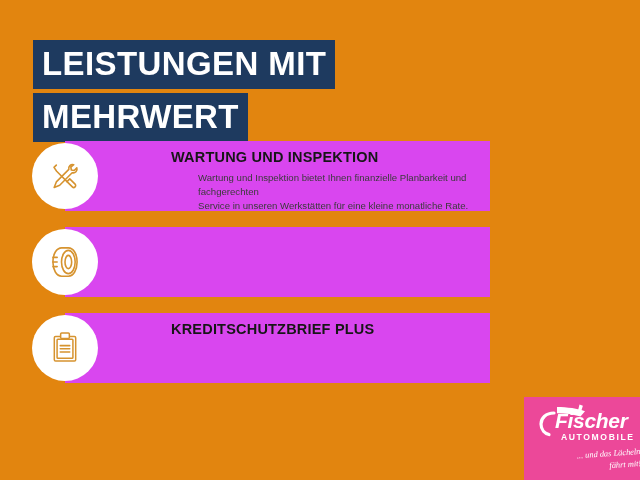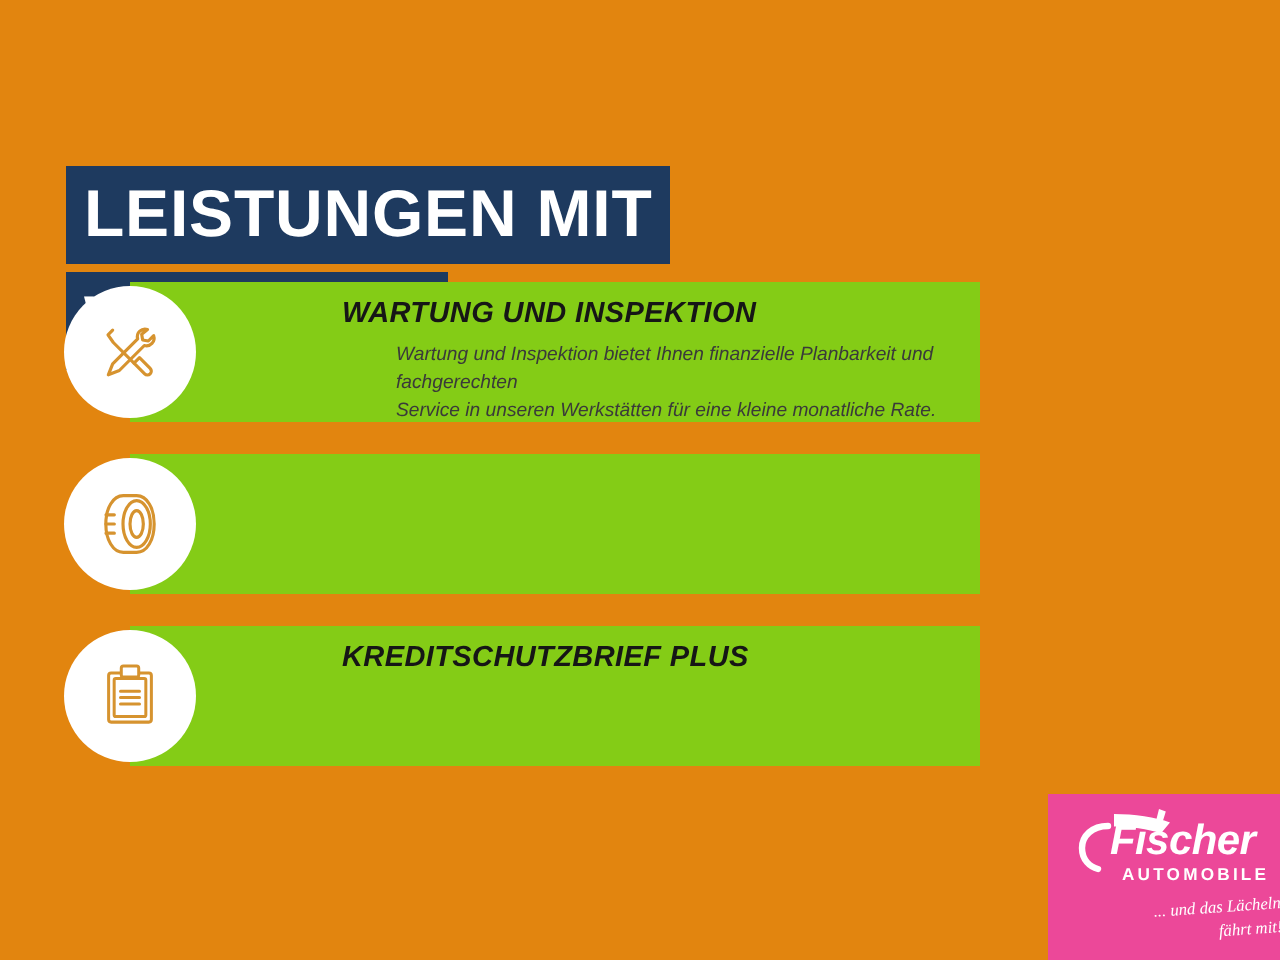--- a/index.html
+++ b/index.html
@@ -17,21 +17,20 @@
     background:#E2850F;
   }
 
   
   #title-block {
     position:absolute;
     left:33px; top:40px;
     display:flex; flex-direction:column;
     align-items:flex-start;
     gap:4px;
-    margin-top:43px;
   }
   .title-line {
     display:inline-block;
     background:#1E3A5F;
     color:#FFFFFF;
     font-size:33px;
     font-weight:bold;
     letter-spacing:0.4px;
     line-height:1;
     padding:7px 9px 9px 9px;
@@ -47,22 +46,21 @@
   }
   .card-row {
     position:relative;
     height:70px;
     margin-bottom:16px;
   }
   .card {
     position:absolute;
     left:65px; top:0;
     width:425px; height:70px;
-    background:#84cc16;
-    font-style:italic;
+    background:#d946ef;
   }
   .card-icon {
     position:absolute;
     left:32px; top:2px;
     width:66px; height:66px;
     border-radius:50%;
     background:#FFFFFF;
     display:flex;
     align-items:center;
     justify-content:center;
@@ -140,21 +138,21 @@
     transform-origin:right top;
   }
 </style>
 </head>
 <body>
 
 <div id="slide">
 
   <div id="title-block">
     <span class="title-line">LEISTUNGEN MIT</span>
-    <span class="title-line">WARTUNG</span>
+    <span class="title-line">MEHRWERT</span>
   </div>
 
   <div id="cards">
 
     <div class="card-row">
       <div class="card">
         <div class="card-text">
           <div class="card-title">WARTUNG UND INSPEKTION</div>
           <div class="card-desc">Wartung und Inspektion bietet Ihnen finanzielle Planbarkeit und fachgerechten
 Service in unseren Werkstätten für eine kleine monatliche Rate.</div>

